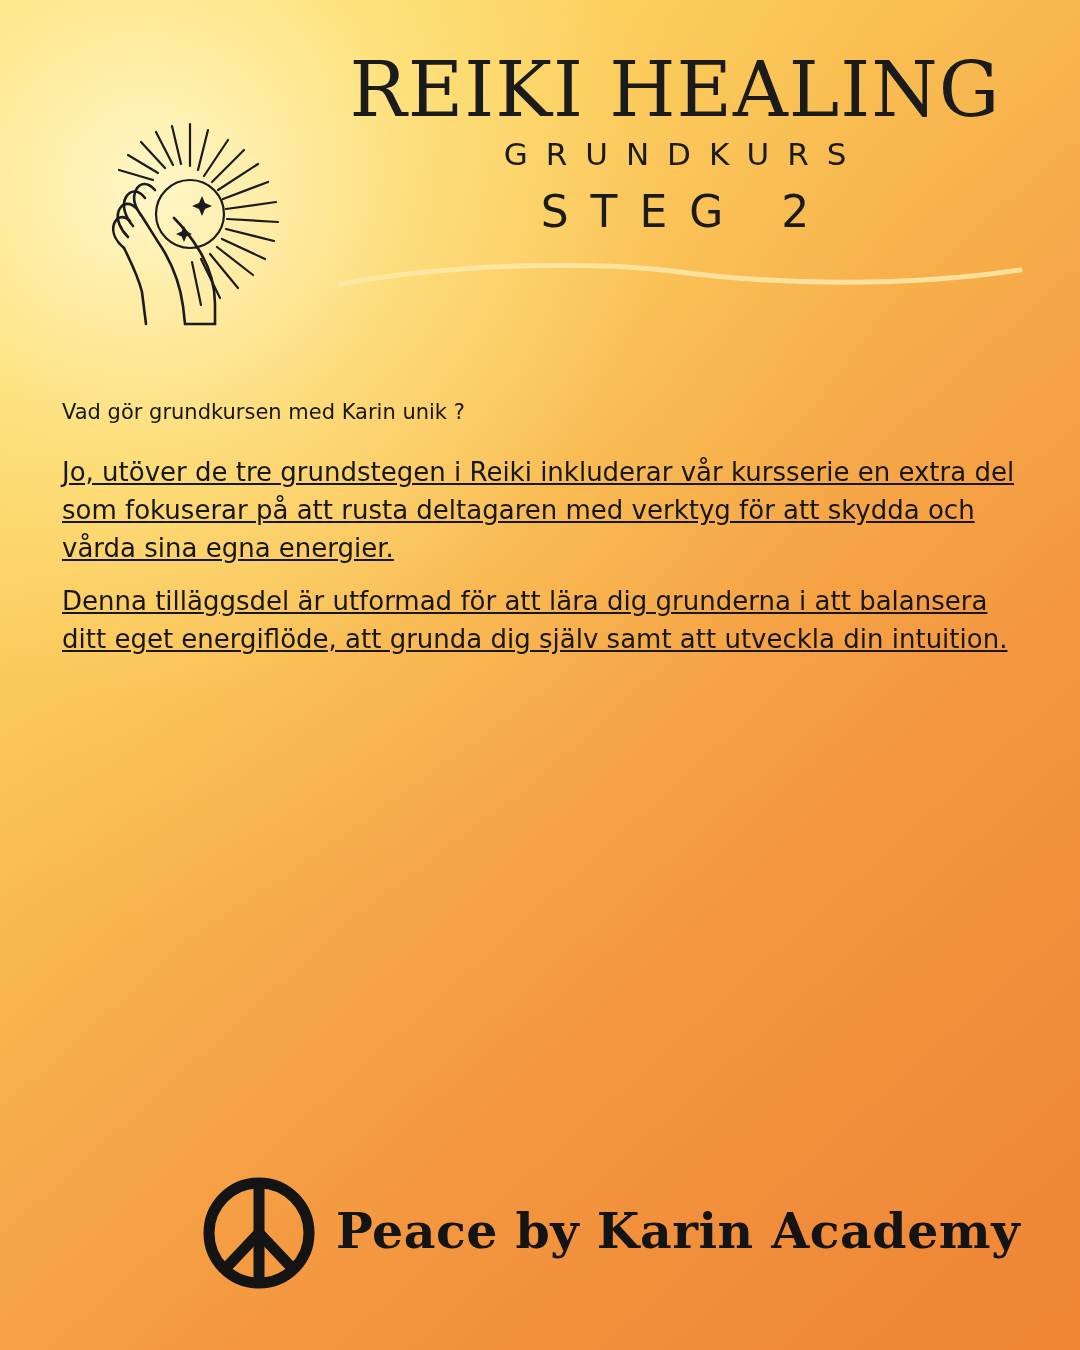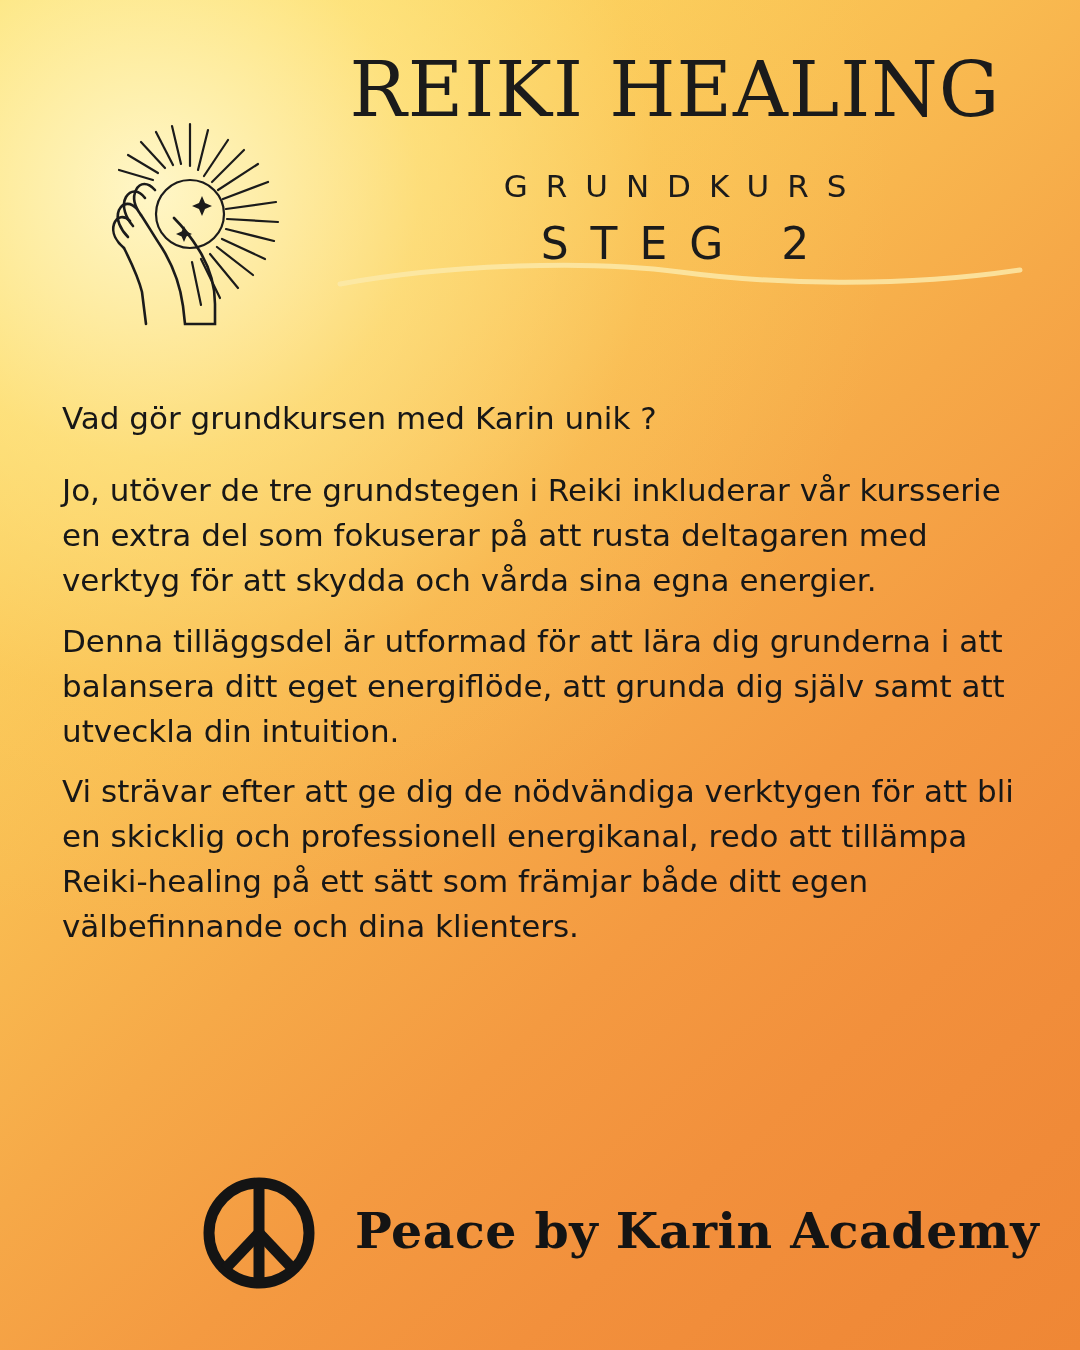--- a/index.html
+++ b/index.html
@@ -63,21 +63,21 @@
     font-family: "DejaVu Serif", serif;
     font-size: 76px;
     line-height: 1.0;
     letter-spacing: 1px;
     color: #1b1b1b;
     font-weight: 400;
     white-space: nowrap;
   }
 
   .subtitle-1 {
-    margin-top: 40px;
+    margin-top: 8px;
     font-family: "DejaVu Sans", sans-serif;
     font-size: 31px;
     letter-spacing: 18px;
     text-indent: 18px;
     color: #1b1b1b;
     font-weight: 400;
   }
 
   .subtitle-2 {
     margin-top: 14px;
@@ -100,30 +100,31 @@
   
   .body-copy {
     position: absolute;
     left: 62px;
     top: 398px;
     width: 960px;
     color: #171717;
   }
 
   .lead {
-    font-size: 31px;
+    font-size: 21px;
     line-height: 1.35;
     margin-bottom: 28px;
     color: #171717;
   }
 
   .para {
-    font-size: 31px;
+    font-size: 26px;
     line-height: 1.45;
     color: #171717;
+    text-decoration: underline;
   }
 
   .para + .para { margin-top: 16px; }
 
   
   .footer {
     position: absolute;
     left: 0;
     bottom: 36px;
     width: 1080px;
@@ -141,21 +142,20 @@
   .brand-name {
     position: absolute;
     left: 336px;
     top: 28px;
     font-family: "DejaVu Serif", serif;
     font-weight: bold;
     font-size: 49px;
     letter-spacing: 0.5px;
     color: #141414;
     white-space: nowrap;
-    margin-left: 19px;
   }
 </style>
 </head>
 <body>
 
 <div class="poster">
 
   <div class="header">
 
     <div class="logo-hands">
@@ -211,21 +211,20 @@
       <svg viewBox="0 0 700 40" width="700" height="40" aria-hidden="true">
         <path d="M10 26 C120 6, 260 2, 350 14 C440 26, 570 30, 690 12" fill="none" stroke="#fbe9a8" stroke-width="5" stroke-linecap="round" opacity="0.85"></path>
       </svg>
     </div>
   </div>
 
   <div class="body-copy">
     <p class="lead">Vad gör grundkursen med Karin unik ?</p>
     <p class="para">Jo, utöver de tre grundstegen i Reiki inkluderar vår kursserie en extra del som fokuserar på att rusta deltagaren med verktyg för att skydda och vårda sina egna energier.</p>
     <p class="para">Denna tilläggsdel är utformad för att lära dig grunderna i att balansera ditt eget energiflöde, att grunda dig själv samt att utveckla din intuition.</p>
-    <p class="para">Vi strävar efter att ge dig de nödvändiga verktygen för att bli en skicklig och professionell energikanal, redo att tillämpa Reiki-healing på ett sätt som främjar både ditt egen välbefinnande och dina klienters.</p>
   </div>
 
   <div class="footer">
     <div class="peace-logo">
       <svg viewBox="0 0 118 118" width="118" height="118" aria-hidden="true">
         <circle cx="59" cy="59" r="50" fill="none" stroke="#141414" stroke-width="11"></circle>
         <path d="M59 11 L59 107" stroke="#141414" stroke-width="11" stroke-linecap="butt"></path>
         <path d="M59 59 L25 95" stroke="#141414" stroke-width="11" stroke-linecap="butt"></path>
         <path d="M59 59 L93 95" stroke="#141414" stroke-width="11" stroke-linecap="butt"></path>
       </svg>

